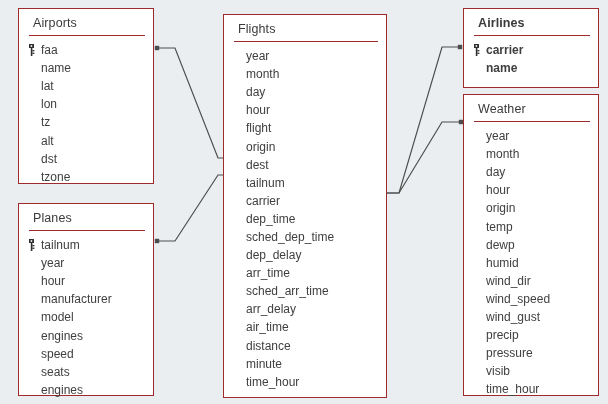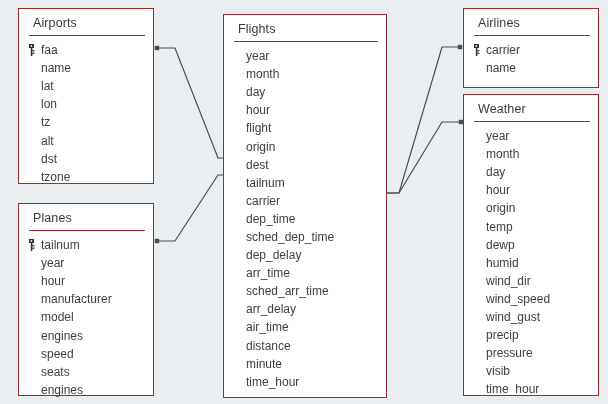--- a/index.html
+++ b/index.html
@@ -276,21 +276,21 @@
           <li class="field-row">
             <span class="field-key-spacer"></span>
             <span class="field-name">minute</span>
           </li>
           <li class="field-row">
             <span class="field-key-spacer"></span>
             <span class="field-name">time_hour</span>
           </li>
         </ul>
       </div>
-      <div class="entity" style="left: 463px; top: 8px; width: 136px; height: 80px;">
+      <div class="entity" style="left: 463px; top: 8px; width: 136px; height: 80px; font-weight: bold;">
         <div class="entity-title">Airlines</div>
         <div class="entity-title-rule"></div>
         <ul class="field-list">
           <li class="field-row">
             <span class="field-key">
               <svg width="9" height="12" viewBox="0 0 9 12">
                 <g fill="#2f2f2f">
                   <rect x="1" y="0" width="5" height="4"></rect>
                   <rect x="2.8" y="4" width="1.6" height="8"></rect>
                   <rect x="4.4" y="6" width="2" height="1.3"></rect>

